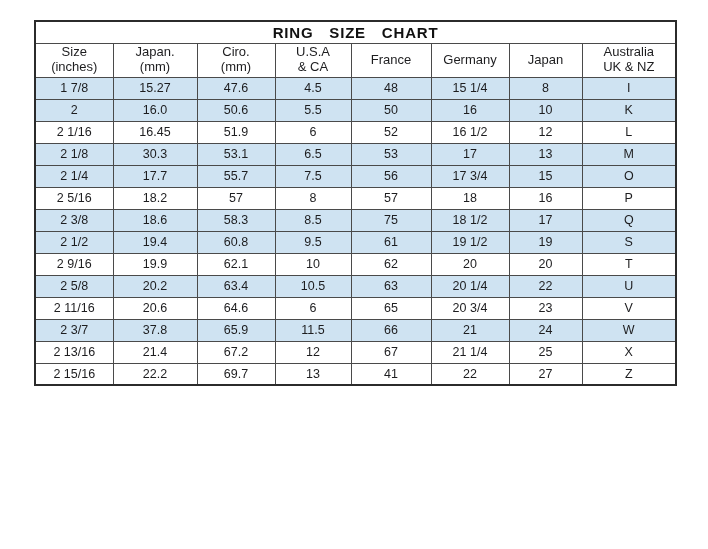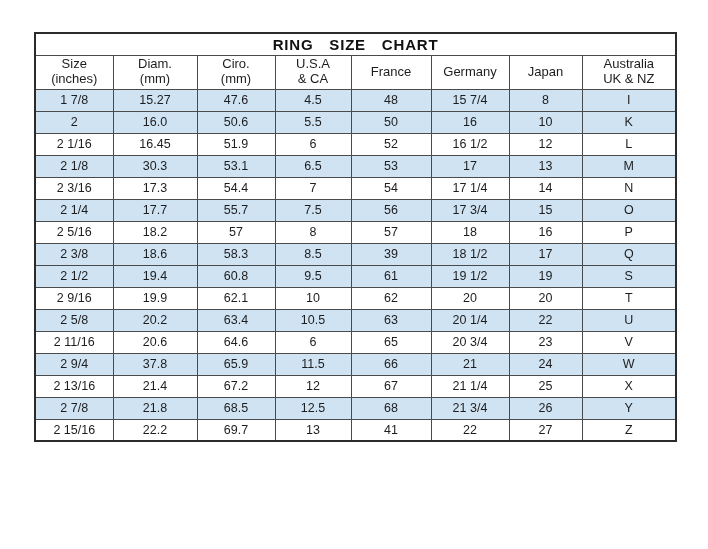--- a/index.html
+++ b/index.html
@@ -12,21 +12,21 @@
   * { box-sizing: border-box; }
   html, body {
     margin: 0; padding: 0;
     width: 708px; height: 549px;
     background: var(--bg);
     font-family: "Liberation Sans", sans-serif;
     color: var(--text);
   }
   .table-wrap {
     position: absolute;
-    left: 34px; top: 32px;
+    left: 34px; top: 20px;
     width: 641px;
   }
   table {
     border-collapse: collapse;
     table-layout: fixed;
     width: 641px;
     border: 2px solid var(--outer);
   }
   col.c0 { width: 78px; }
   col.c1 { width: 84px; }
@@ -83,21 +83,21 @@
     <thead>
       <tr>
         <th class="title-cell" colspan="8">RING SIZE CHART</th>
       </tr>
       <tr>
           <th class="colhead">
             <div>Size</div>
             <div>(inches)</div>
           </th>
           <th class="colhead">
-            <div>Diam.</div>
+            <div>Japan.</div>
             <div>(mm)</div>
           </th>
           <th class="colhead">
             <div>Ciro.</div>
             <div>(mm)</div>
           </th>
           <th class="colhead">
             <div>U.S.A</div>
             <div>&amp; CA</div>
           </th>
@@ -116,21 +116,21 @@
           </th>
         </tr>
     </thead>
     <tbody>
         <tr class="stripe">
           <td>1 7/8</td>
           <td>15.27</td>
           <td>47.6</td>
           <td>4.5</td>
           <td>48</td>
-          <td>15 7/4</td>
+          <td>15 1/4</td>
           <td>8</td>
           <td>I</td>
         </tr>
         <tr class="stripe">
           <td>2</td>
           <td>16.0</td>
           <td>50.6</td>
           <td>5.5</td>
           <td>50</td>
           <td>16</td>
@@ -150,30 +150,20 @@
         <tr class="stripe">
           <td>2 1/8</td>
           <td>30.3</td>
           <td>53.1</td>
           <td>6.5</td>
           <td>53</td>
           <td>17</td>
           <td>13</td>
           <td>M</td>
         </tr>
-        <tr>
-          <td>2 3/16</td>
-          <td>17.3</td>
-          <td>54.4</td>
-          <td>7</td>
-          <td>54</td>
-          <td>17 1/4</td>
-          <td>14</td>
-          <td>N</td>
-        </tr>
         <tr class="stripe">
           <td>2 1/4</td>
           <td>17.7</td>
           <td>55.7</td>
           <td>7.5</td>
           <td>56</td>
           <td>17 3/4</td>
           <td>15</td>
           <td>O</td>
         </tr>
@@ -185,21 +175,21 @@
           <td>57</td>
           <td>18</td>
           <td>16</td>
           <td>P</td>
         </tr>
         <tr class="stripe">
           <td>2 3/8</td>
           <td>18.6</td>
           <td>58.3</td>
           <td>8.5</td>
-          <td>39</td>
+          <td>75</td>
           <td>18 1/2</td>
           <td>17</td>
           <td>Q</td>
         </tr>
         <tr class="stripe">
           <td>2 1/2</td>
           <td>19.4</td>
           <td>60.8</td>
           <td>9.5</td>
           <td>61</td>
@@ -231,49 +221,39 @@
           <td>2 11/16</td>
           <td>20.6</td>
           <td>64.6</td>
           <td>6</td>
           <td>65</td>
           <td>20 3/4</td>
           <td>23</td>
           <td>V</td>
         </tr>
         <tr class="stripe">
-          <td>2 9/4</td>
+          <td>2 3/7</td>
           <td>37.8</td>
           <td>65.9</td>
           <td>11.5</td>
           <td>66</td>
           <td>21</td>
           <td>24</td>
           <td>W</td>
         </tr>
         <tr>
           <td>2 13/16</td>
           <td>21.4</td>
           <td>67.2</td>
           <td>12</td>
           <td>67</td>
           <td>21 1/4</td>
           <td>25</td>
           <td>X</td>
         </tr>
-        <tr class="stripe">
-          <td>2 7/8</td>
-          <td>21.8</td>
-          <td>68.5</td>
-          <td>12.5</td>
-          <td>68</td>
-          <td>21 3/4</td>
-          <td>26</td>
-          <td>Y</td>
-        </tr>
         <tr>
           <td>2 15/16</td>
           <td>22.2</td>
           <td>69.7</td>
           <td>13</td>
           <td>41</td>
           <td>22</td>
           <td>27</td>
           <td>Z</td>
         </tr>

